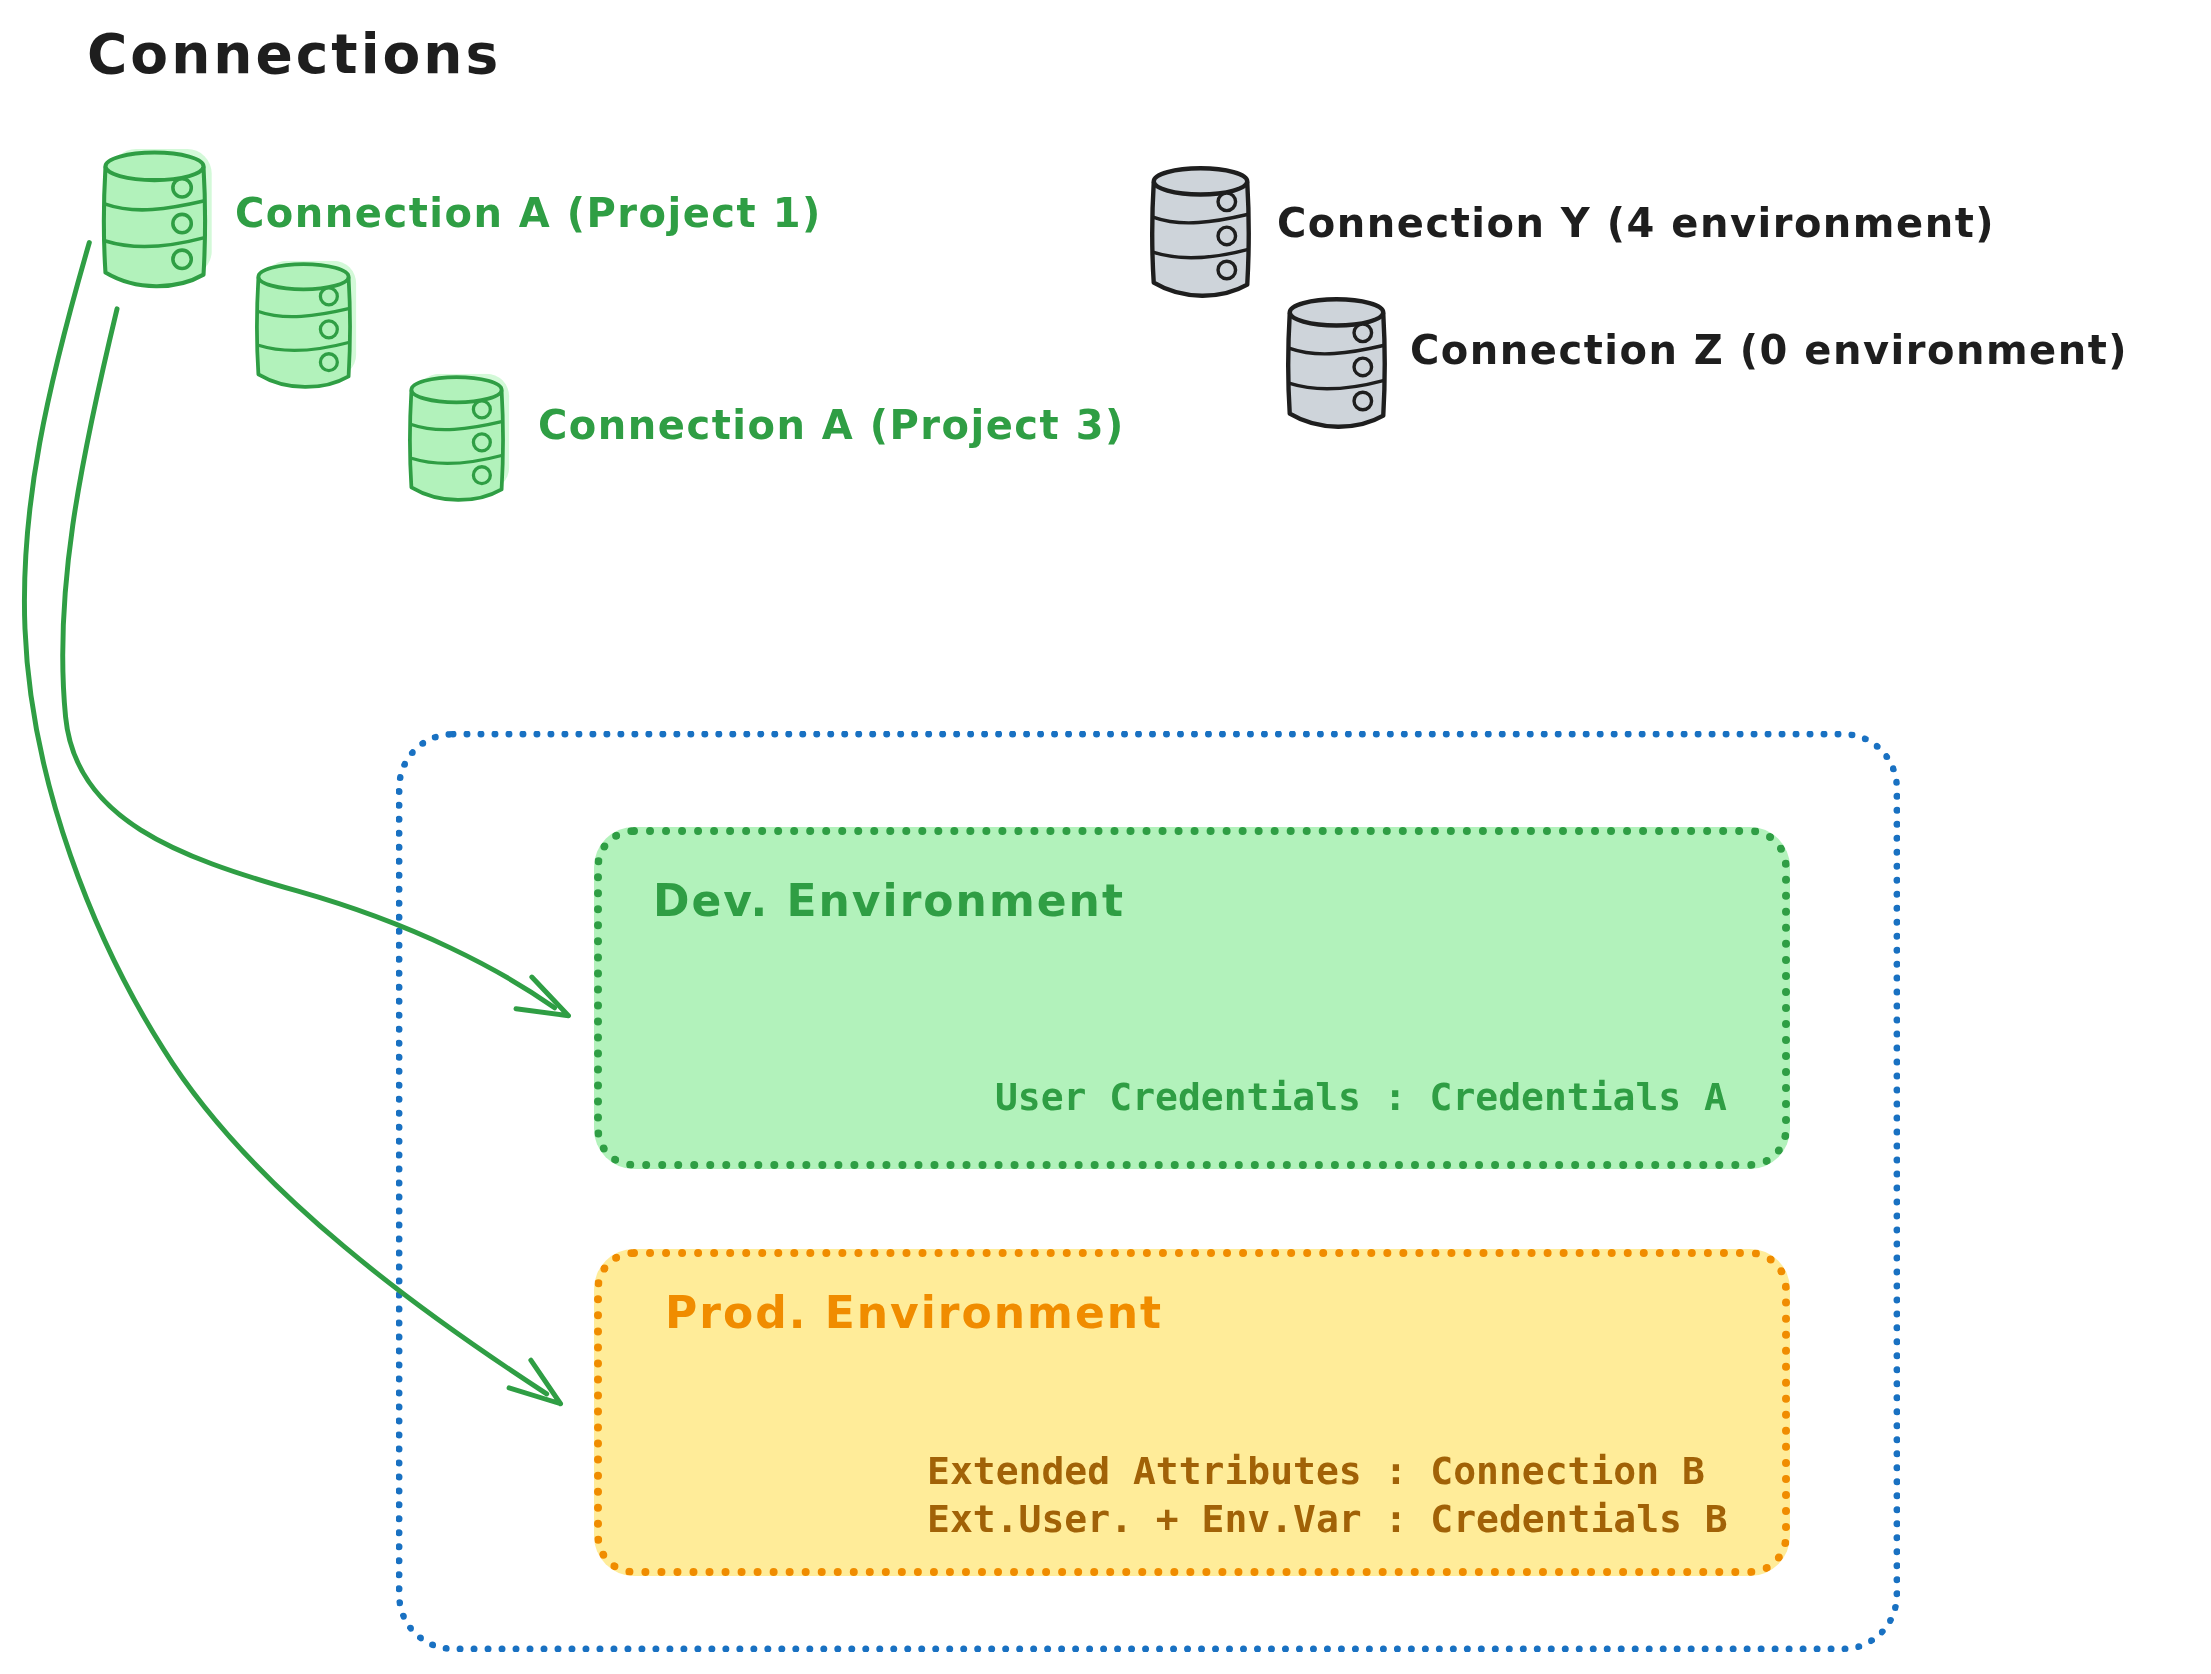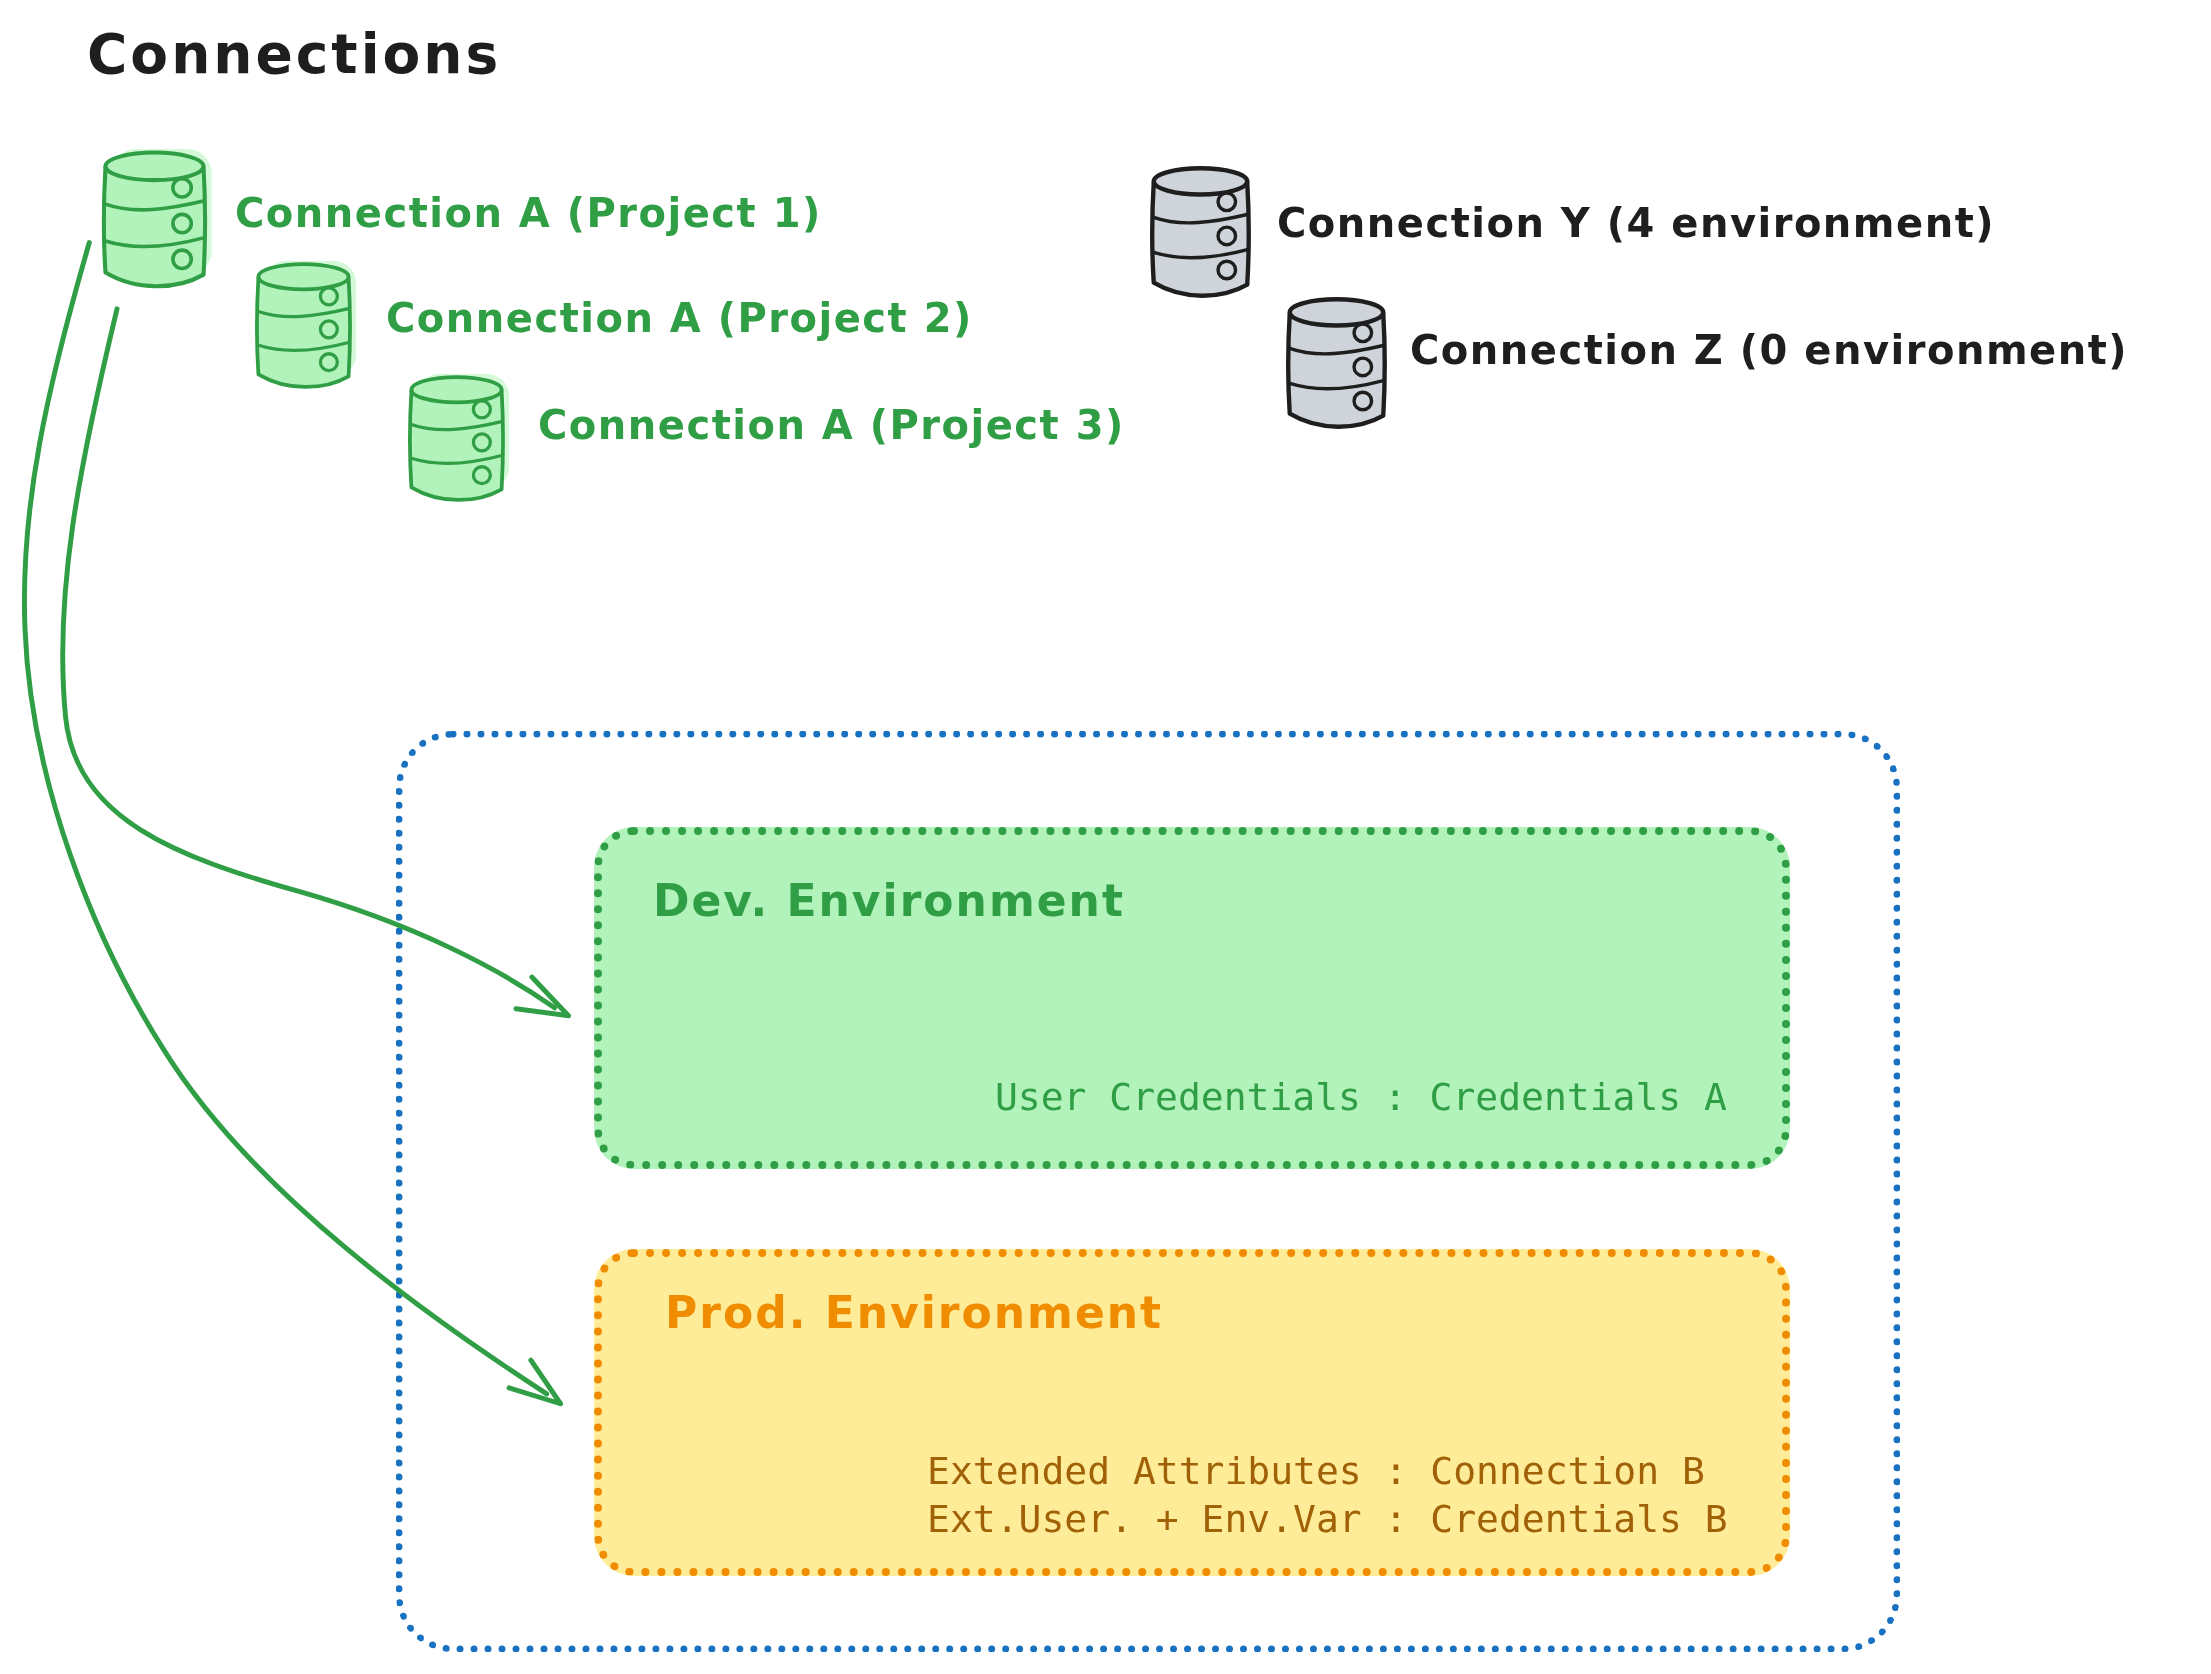--- a/index.html
+++ b/index.html
@@ -1,21 +1,21 @@
 <!DOCTYPE html>
 <html><head>
 <meta charset="utf-8">
 <style>
   html,body{margin:0;padding:0;background:#ffffff;}
   .canvas{
     position:relative;width:2212px;height:1674px;background:#ffffff;overflow:hidden;
     font-family:"DejaVu Sans",sans-serif;color:#1e1e1e;padding-left:36px;
   }
   .hand{font-weight:700;letter-spacing:1.5px;white-space:nowrap;}
-  .mono{font-family:"DejaVu Sans Mono",monospace;font-weight:400;white-space:nowrap;}
+  .mono{font-family:"DejaVu Sans Mono",monospace;font-weight:700;white-space:nowrap;}
 
   .diagram-title{position:absolute;left:87px;top:22px;font-size:55px;letter-spacing:3px;}
 
   .conn-label{position:absolute;font-size:40px;color:#2f9e44;}
   .conn-label.gray{color:#1e1e1e;}
 
   .project-title{position:absolute;left:473px;top:592px;font-size:57px;color:#1971c2;letter-spacing:2px;}
 
   .project-box{
     position:absolute;left:396px;top:731px;width:1490px;height:907px;
@@ -68,21 +68,20 @@
       <use href="#db-cyl"></use>
     </svg>
   <svg class="cyl cyl-green" style="left:249px;top:253px;width:109px;height:147px" viewBox="0 0 116 140">
       <use href="#db-cyl"></use>
     </svg>
   <svg class="cyl cyl-green" style="left:402px;top:366px;width:109px;height:147px" viewBox="0 0 116 140">
       <use href="#db-cyl"></use>
     </svg>
 
   <div class="hand conn-label" style="left:235px;top:190px">Connection A (Project 1)</div>
-  <div class="hand conn-label" style="left:386px;top:295px">Connection A (Project 2)</div>
   <div class="hand conn-label" style="left:538px;top:402px">Connection A (Project 3)</div>
 
   <svg class="cyl cyl-gray" style="left:1144px;top:158px;width:113px;height:150px" viewBox="0 0 116 140">
       <use href="#db-cyl"></use>
     </svg>
   <svg class="cyl cyl-gray" style="left:1280px;top:289px;width:113px;height:150px" viewBox="0 0 116 140">
       <use href="#db-cyl"></use>
     </svg>
 
   <div class="hand conn-label gray" style="left:1277px;top:200px">Connection Y (4 environment)</div>

